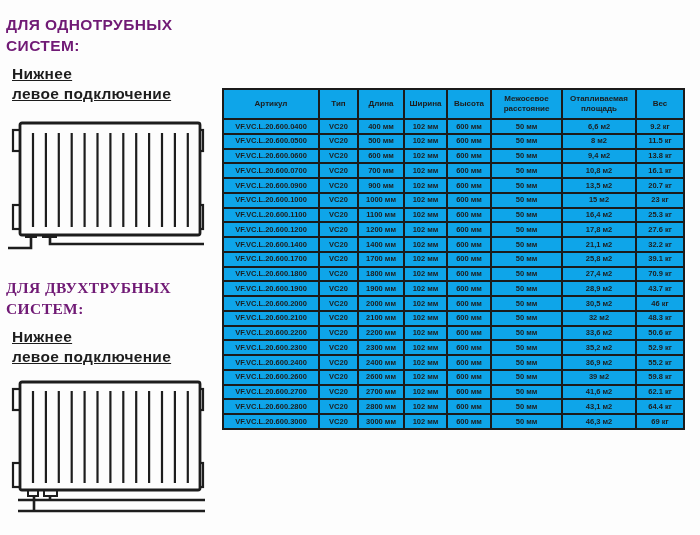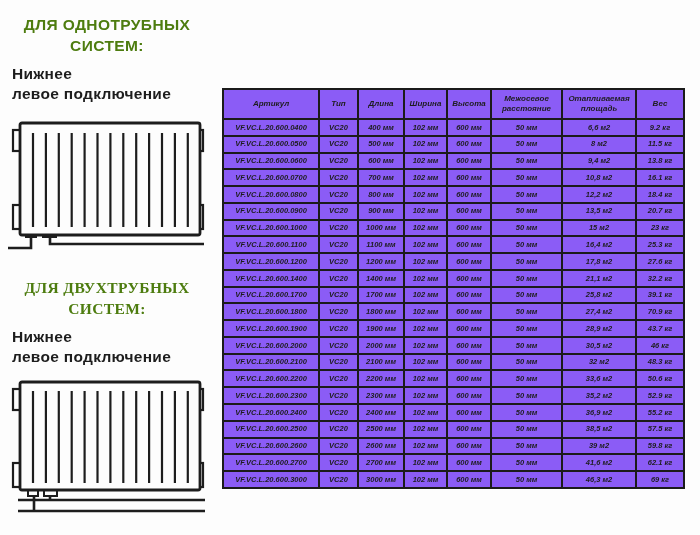--- a/index.html
+++ b/index.html
@@ -3,41 +3,41 @@
 <meta charset="utf-8">
 <style>
   html,body{margin:0;padding:0;}
   body{
     width:700px;height:535px;position:relative;overflow:hidden;
     background:#fdfdfd;color:#1d1d1d;
     font-family:"Liberation Sans","DejaVu Sans",sans-serif;
   }
   .abs{position:absolute;}
   .section-title{
-    left:6px;width:202px;text-align:center;
+    left:6px;width:202px;
     font-size:15.5px;font-weight:bold;letter-spacing:.4px;
-    line-height:21px;white-space:pre-line;color:#4d7c0f;
+    line-height:21px;white-space:pre-line;color:#701a75;
   }
   .section-sub{
     left:12px;width:200px;text-align:left;
     font-size:15.5px;font-weight:bold;letter-spacing:.3px;
-    line-height:20px;white-space:pre-line;color:#1d1d1d;
+    line-height:20px;white-space:pre-line;color:#1d1d1d;text-decoration:underline;
   }
   #title1{top:14px;}
   #sub1{top:64px;}
   #diagram1{left:8px;top:115px;}
   #title2{top:277px;font-family:Liberation Serif, serif;}
   #sub2{top:327px;}
   #diagram2{left:8px;top:376px;}
   svg .ln{stroke:#1d1d1d;fill:none;}
   svg .fl{stroke:#1d1d1d;fill:#fdfdfd;}
   #spec-table-wrap{left:222px;top:88px;}
   table{
     border-collapse:collapse;table-layout:fixed;
-    width:461px;height:401px;background:#8b5cf6;font-style:italic;
+    width:461px;height:342px;background:#0ea5e9;
   }
   th,td{
     border:2px solid #1b1b1b;padding:0;text-align:center;vertical-align:middle;
     overflow:hidden;white-space:nowrap;
   }
   thead th{
     height:28px;font-size:8px;font-weight:bold;line-height:1.25;
     white-space:normal;padding:0 3px;
   }
   td{font-size:7.5px;font-weight:bold;line-height:1;}
@@ -182,30 +182,20 @@
           <td>VF.VC.L.20.600.0700</td>
           <td>VC20</td>
           <td>700 мм</td>
           <td>102 мм</td>
           <td>600 мм</td>
           <td>50 мм</td>
           <td>10,8 м2</td>
           <td>16.1 кг</td>
         </tr>
         <tr>
-          <td>VF.VC.L.20.600.0800</td>
-          <td>VC20</td>
-          <td>800 мм</td>
-          <td>102 мм</td>
-          <td>600 мм</td>
-          <td>50 мм</td>
-          <td>12,2 м2</td>
-          <td>18.4 кг</td>
-        </tr>
-        <tr>
           <td>VF.VC.L.20.600.0900</td>
           <td>VC20</td>
           <td>900 мм</td>
           <td>102 мм</td>
           <td>600 мм</td>
           <td>50 мм</td>
           <td>13,5 м2</td>
           <td>20.7 кг</td>
         </tr>
         <tr>
@@ -322,48 +312,48 @@
           <td>VF.VC.L.20.600.2400</td>
           <td>VC20</td>
           <td>2400 мм</td>
           <td>102 мм</td>
           <td>600 мм</td>
           <td>50 мм</td>
           <td>36,9 м2</td>
           <td>55.2 кг</td>
         </tr>
         <tr>
-          <td>VF.VC.L.20.600.2500</td>
-          <td>VC20</td>
-          <td>2500 мм</td>
-          <td>102 мм</td>
-          <td>600 мм</td>
-          <td>50 мм</td>
-          <td>38,5 м2</td>
-          <td>57.5 кг</td>
-        </tr>
-        <tr>
           <td>VF.VC.L.20.600.2600</td>
           <td>VC20</td>
           <td>2600 мм</td>
           <td>102 мм</td>
           <td>600 мм</td>
           <td>50 мм</td>
           <td>39 м2</td>
           <td>59.8 кг</td>
         </tr>
         <tr>
           <td>VF.VC.L.20.600.2700</td>
           <td>VC20</td>
           <td>2700 мм</td>
           <td>102 мм</td>
           <td>600 мм</td>
           <td>50 мм</td>
           <td>41,6 м2</td>
           <td>62.1 кг</td>
+        </tr>
+        <tr>
+          <td>VF.VC.L.20.600.2800</td>
+          <td>VC20</td>
+          <td>2800 мм</td>
+          <td>102 мм</td>
+          <td>600 мм</td>
+          <td>50 мм</td>
+          <td>43,1 м2</td>
+          <td>64.4 кг</td>
         </tr>
         <tr>
           <td>VF.VC.L.20.600.3000</td>
           <td>VC20</td>
           <td>3000 мм</td>
           <td>102 мм</td>
           <td>600 мм</td>
           <td>50 мм</td>
           <td>46,3 м2</td>
           <td>69 кг</td>

